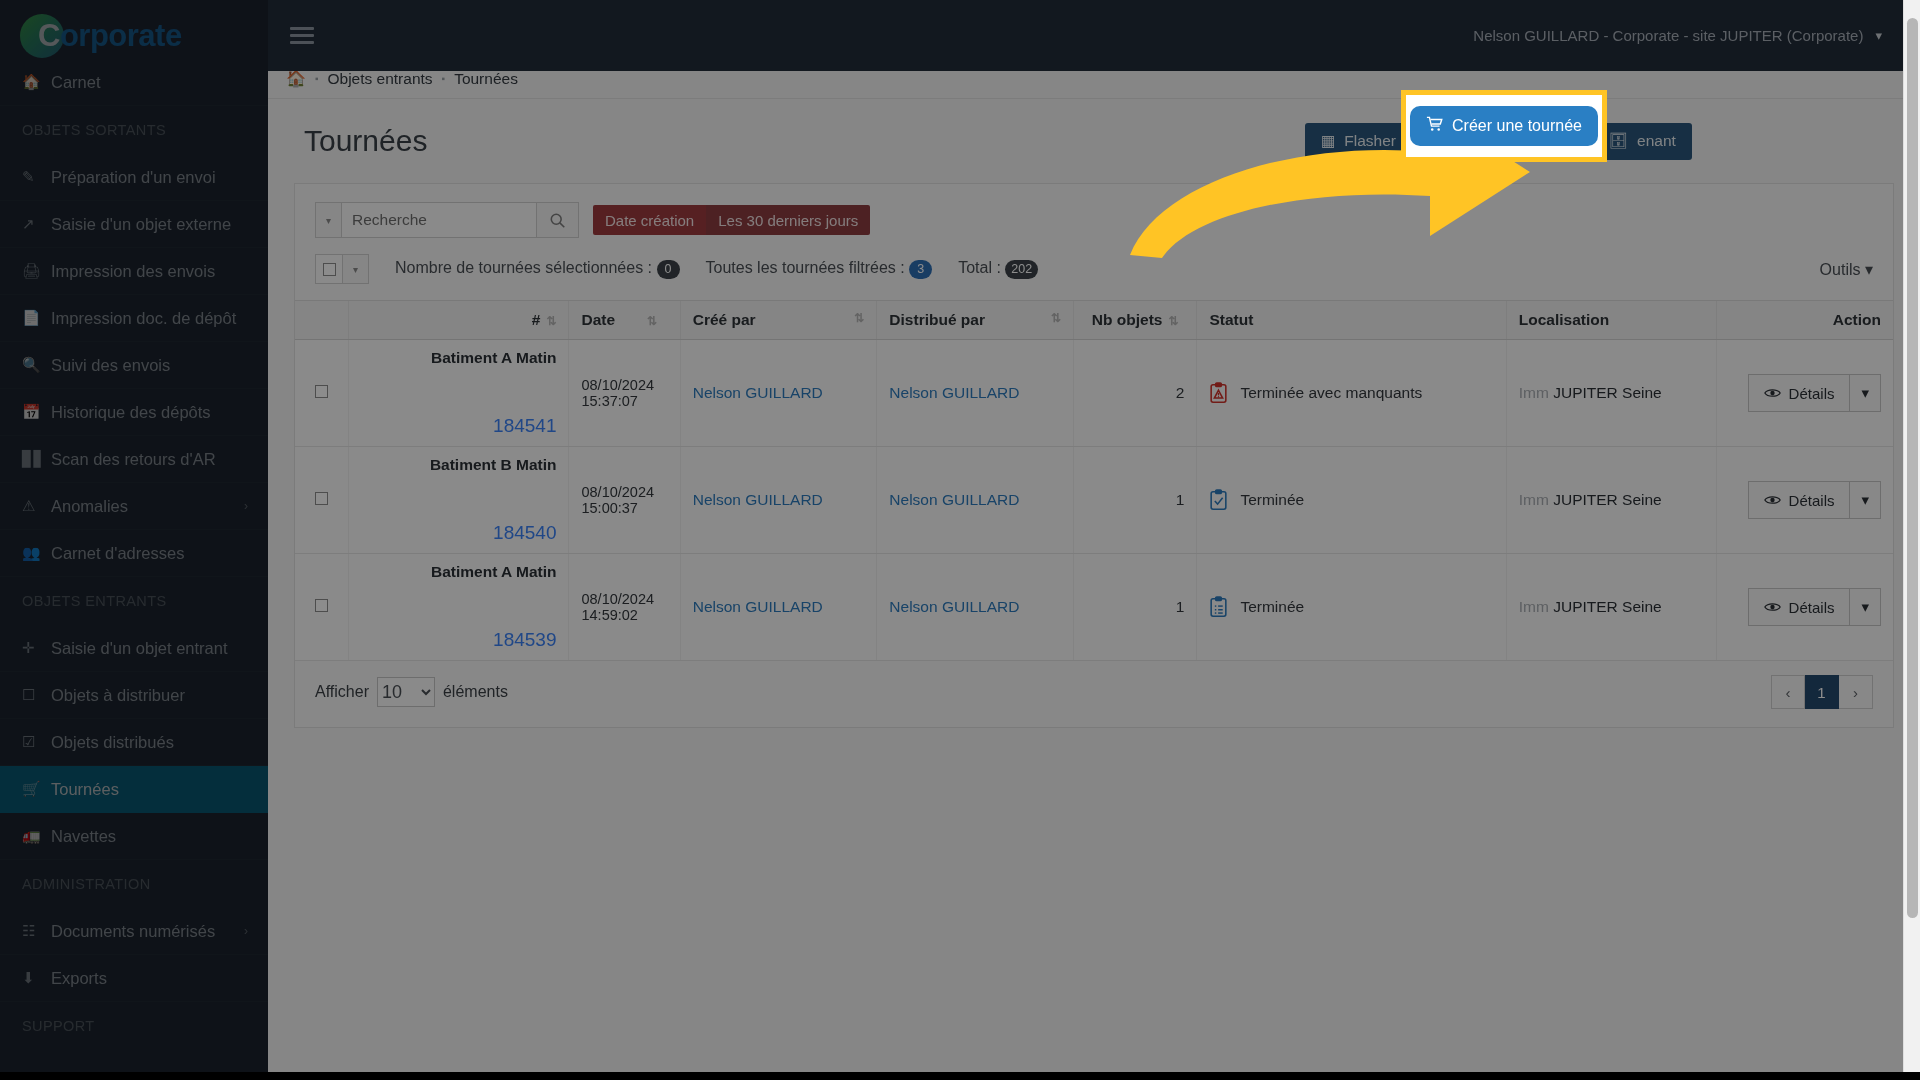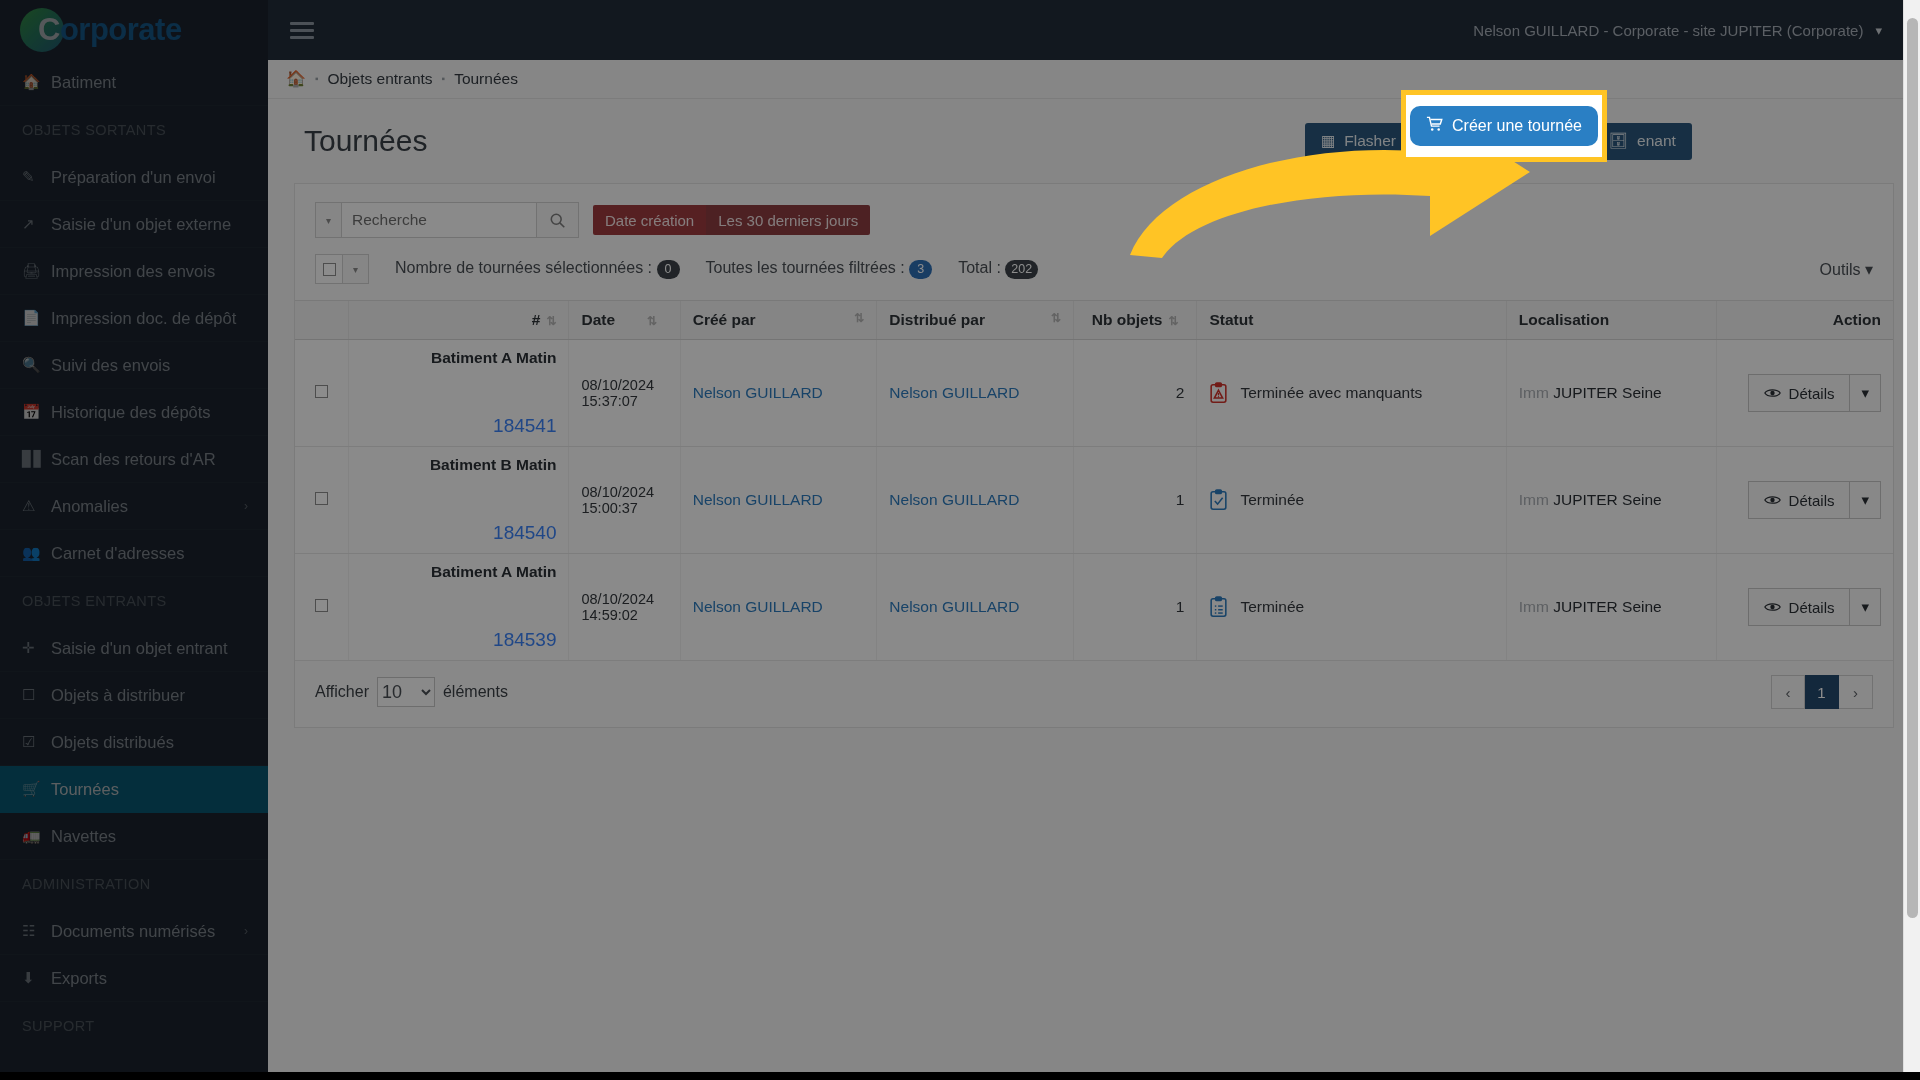--- a/index.html
+++ b/index.html
@@ -12,21 +12,21 @@
   
   #app {
     position: relative;
     width: 1920px; height: 1080px;
     background: #ffffff;
   }
 
   
   #topbar {
     position: absolute; top: 0; left: 0;
-    width: 1920px; height: 60px;
+    width: 1920px; height: 71px;
     background: #222d3a;
     display: flex; align-items: center;
     z-index: 5;
   }
   #brand {
     width: 268px; height: 56px;
     display: flex; align-items: center; padding-left: 22px;
     position: relative;
   }
   .logo-dot {
@@ -291,21 +291,21 @@
     <div id="userbox">
       <span>Nelson GUILLARD - Corporate - site JUPITER (Corporate)</span>
       <span class="caret">▾</span>
     </div>
   </div>
 
   <div id="sidebar">
 
     <div class="nav-item">
       <span class="ic">🏠</span>
-      <span class="lbl">Batiment</span>
+      <span class="lbl">Carnet</span>
     </div>
 
     <div class="nav-head">OBJETS SORTANTS</div>
 
     <div class="nav-item">
       <span class="ic">✎</span>
       <span class="lbl">Préparation d'un envoi</span>
     </div>
     <div class="nav-item">
       <span class="ic">↗</span>

